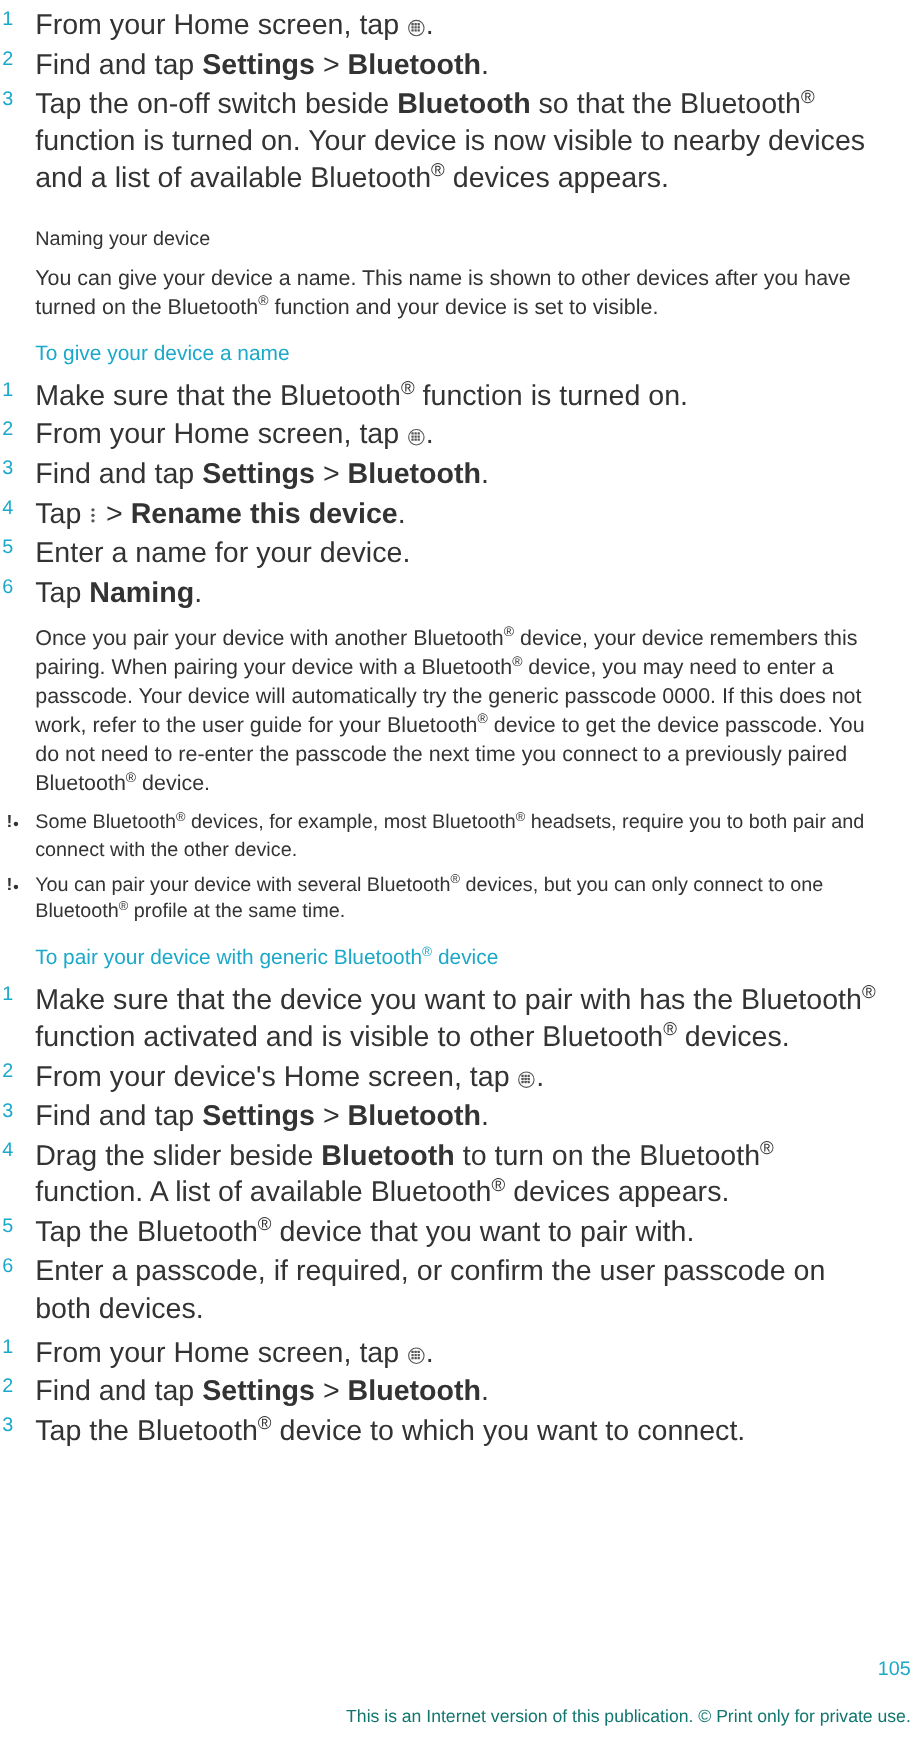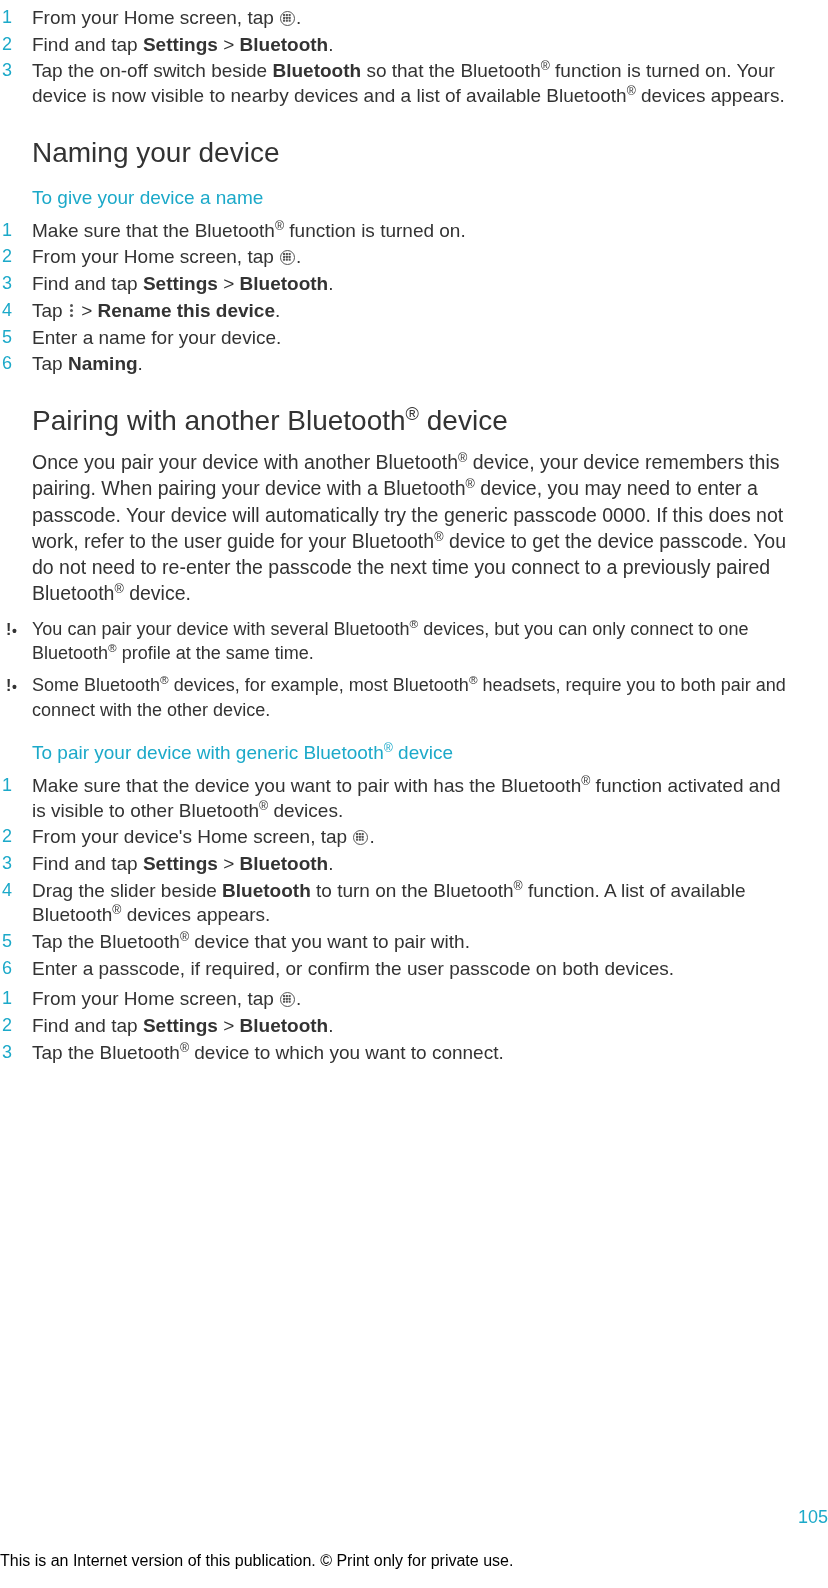--- a/index.html
+++ b/index.html
@@ -20,21 +20,21 @@
     }
     .task-heading {
       color: #1CA9C9;
       font-size: 19px;
       font-weight: 400;
       margin-left: 32px;
       margin-bottom: 10px;
     }
     .section-heading {
       color: #333;
-      font-size: 28px;
+      font-size: 18px;
       font-weight: 400;
       margin-left: 32px;
       margin-top: 28px;
       margin-bottom: 12px;
     }
     .paragraph {
       color: #333;
       font-size: 19.5px;
       font-weight: 400;
       margin-left: 32px;
@@ -51,21 +51,21 @@
     }
     .ol-num {
       color: #1CA9C9;
       font-size: 18px;
       width: 32px;
       flex-shrink: 0;
       padding-left: 2px;
     }
     .ol-text {
       color: #333;
-      font-size: 19px;
+      font-size: 26px;
       flex: 1;
       line-height: 1.3;
     }
     .bold {
       font-weight: 700;
     }
     sup {
       font-size: 0.65em;
       vertical-align: super;
       line-height: 0;
@@ -153,22 +153,22 @@
       bottom: 60px;
       width: 100%;
       text-align: right;
       color: #1CA9C9;
       font-size: 18px;
     }
     .footer-text {
       position: absolute;
       bottom: 18px;
       width: 100%;
-      text-align: left;
-      color: #000000;
+      text-align: right;
+      color: #0f766e;
       font-size: 16px;
     }
   </style>
 </head>
 <body>
 
 <div class="content">
 
   <div class="ol-container">
     <div class="ol-item">
@@ -185,20 +185,23 @@
     </div>
     <div class="ol-item">
       <div class="ol-num">3</div>
       <div class="ol-text">
         <span>Tap the on-off switch beside </span><span class="bold">Bluetooth</span><span> so that the Bluetooth</span><sup>®</sup><span> function is turned on. Your device is now visible to nearby devices and a list of available Bluetooth</span><sup>®</sup><span> devices appears.</span>
       </div>
     </div>
   </div>
 
   <div class="section-heading">Naming your device</div>
+  <div class="paragraph">
+    <span>You can give your device a name. This name is shown to other devices after you have turned on the Bluetooth</span><sup>®</sup><span> function and your device is set to visible.</span>
+  </div>
 
   <div class="task-heading" style="margin-top:18px">To give your device a name</div>
   <div class="ol-container">
     <div class="ol-item">
       <div class="ol-num">1</div>
       <div class="ol-text">
         <span>Make sure that the Bluetooth</span><sup>®</sup><span> function is turned on.</span>
       </div>
     </div>
     <div class="ol-item">
@@ -224,39 +227,36 @@
       <div class="ol-text">Enter a name for your device.</div>
     </div>
     <div class="ol-item">
       <div class="ol-num">6</div>
       <div class="ol-text">
         <span>Tap </span><span class="bold">Naming</span><span>.</span>
       </div>
     </div>
   </div>
 
-  <div class="section-heading">
-    <span>Pairing with another Bluetooth</span><sup>®</sup><span> device</span>
-  </div>
   <div class="paragraph" style="margin-top:12px">
     <span>Once you pair your device with another Bluetooth</span><sup>®</sup><span> device, your device remembers this pairing. When pairing your device with a Bluetooth</span><sup>®</sup><span> device, you may need to enter a passcode. Your device will automatically try the generic passcode 0000. If this does not work, refer to the user guide for your Bluetooth</span><sup>®</sup><span> device to get the device passcode. You do not need to re-enter the passcode the next time you connect to a previously paired Bluetooth</span><sup>®</sup><span> device.</span>
   </div>
 
+  <div class="note-row">
+    <div class="note-mark"><span class="note-mark-inner"></span></div>
+    <div class="note-text">
+      <span>Some Bluetooth</span><sup>®</sup><span> devices, for example, most Bluetooth</span><sup>®</sup><span> headsets, require you to both pair and connect with the other device.</span>
+    </div>
+  </div>
   <div class="note-row">
     <div class="note-mark"><span class="note-mark-inner"></span></div>
     <div class="note-text">
       <span>You can pair your device with several Bluetooth</span><sup>®</sup><span> devices, but you can only connect to one Bluetooth</span><sup>®</sup><span> profile at the same time.</span>
     </div>
   </div>
-  <div class="note-row">
-    <div class="note-mark"><span class="note-mark-inner"></span></div>
-    <div class="note-text">
-      <span>Some Bluetooth</span><sup>®</sup><span> devices, for example, most Bluetooth</span><sup>®</sup><span> headsets, require you to both pair and connect with the other device.</span>
-    </div>
-  </div>
 
   <div class="task-heading" style="margin-top:20px">
     <span>To pair your device with generic Bluetooth</span><sup>®</sup><span> device</span>
   </div>
   <div class="ol-container">
     <div class="ol-item">
       <div class="ol-num">1</div>
       <div class="ol-text">
         <span>Make sure that the device you want to pair with has the Bluetooth</span><sup>®</sup><span> function activated and is visible to other Bluetooth</span><sup>®</sup><span> devices.</span>
       </div>

